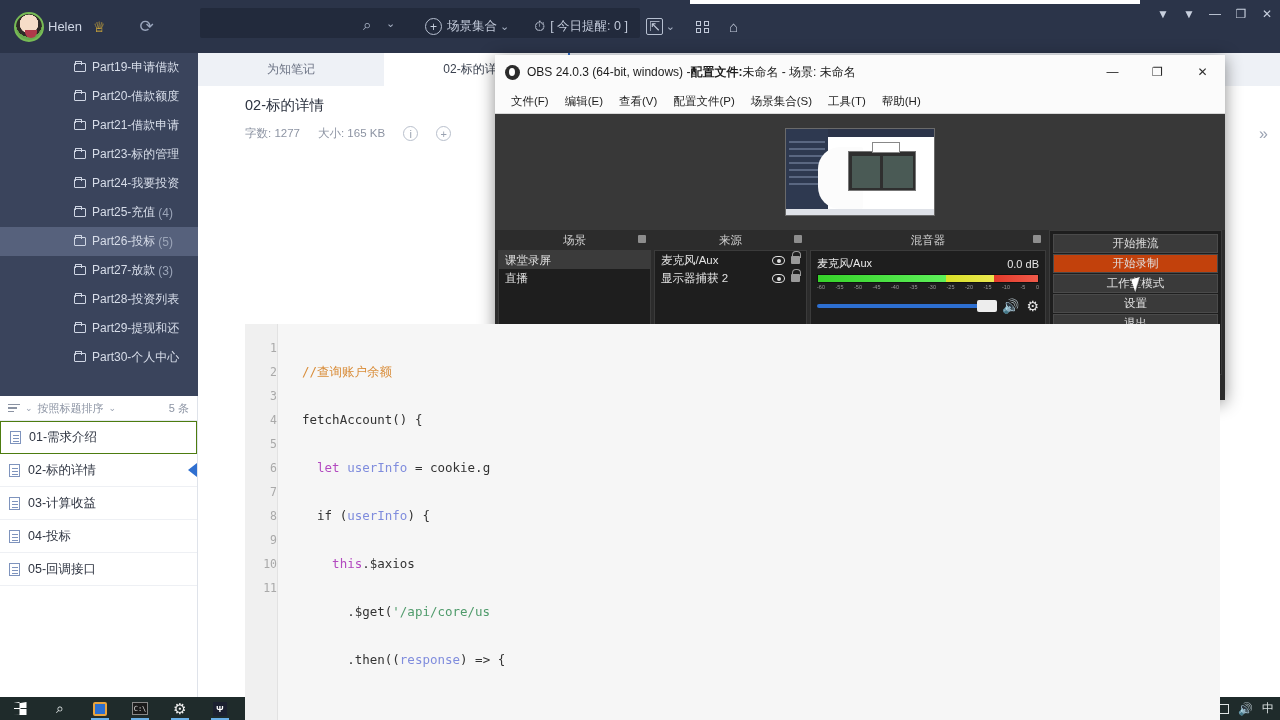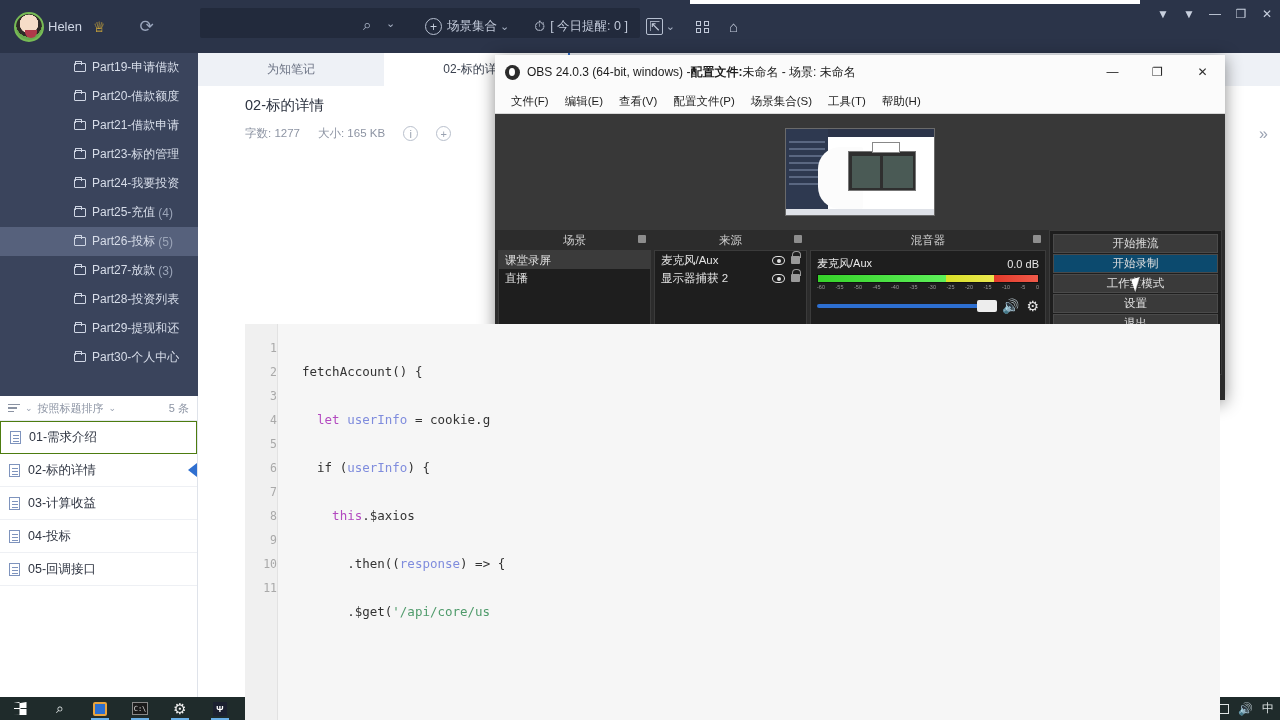--- a/index.html
+++ b/index.html
@@ -231,21 +231,21 @@
   .vol-track{ flex:1; height:4px; background:#2d6fd1; position:relative; border-radius:2px;}
   .vol-knob{ position:absolute; right:-2px; top:-4px; width:20px;height:12px;background:#ededed;border-radius:2px;}
   .spk{ color:#e4e4e4; font-size:14px; }
   .gear{ color:#e4e4e4; font-size:14px; }
 
   
   .ctrl-btn{
     height:19px; margin:1px 3px; background:#3a3a3a; border:1px solid #4a4a4a;
     display:flex; align-items:center; justify-content:center; color:#e0e0e0; font-size:11.5px;
   }
-  .ctrl-btn.hover{ background:#0c4a6e;text-align:center; }
+  .ctrl-btn.hover{ background:#c2410c;text-align:center; }
   .obs-status{
     height:22px; background:#2c2c2c; display:flex; align-items:center; justify-content:flex-end;
     gap:26px; padding-right:36px; color:#c9c9c9; font-size:11px;
     font-family:"DejaVu Sans Mono","Liberation Mono",monospace;
   }
   .cursor-arrow{
     position:absolute; left:1133px; top:278px; width:0;height:0; z-index:60;
     border-left:9px solid #fff; border-bottom:13px solid transparent;
     transform:rotate(-18deg); filter:drop-shadow(1px 1px 0 #222);
   }
@@ -433,26 +433,27 @@
           <div>4</div>
           <div>5</div>
           <div>6</div>
           <div>7</div>
           <div>8</div>
           <div>9</div>
           <div>10</div>
           <div>11</div>
         </div>
         <div class="codelines">
+<div><span class="c-com">//查询账户余额</span></div>
 <div><span>fetchAccount() {</span></div>
 <div>  <span class="c-kw">let</span> <span class="c-var">userInfo</span><span> = cookie.g</span></div>
 <div>  <span>if (</span><span class="c-var">userInfo</span><span>) {</span></div>
 <div>    <span class="c-kw">this</span><span>.$axios</span></div>
+<div>      <span>.$get(</span><span class="c-str">'/api/core/us</span></div>
 <div>      <span>.then((</span><span class="c-var">response</span><span>) =&gt; {</span></div>
-<div>      <span>.$get(</span><span class="c-str">'/api/core/us</span></div>
 
 
 
 
         </div>
       </div>
 
     </div>
   </div>
 </div>

